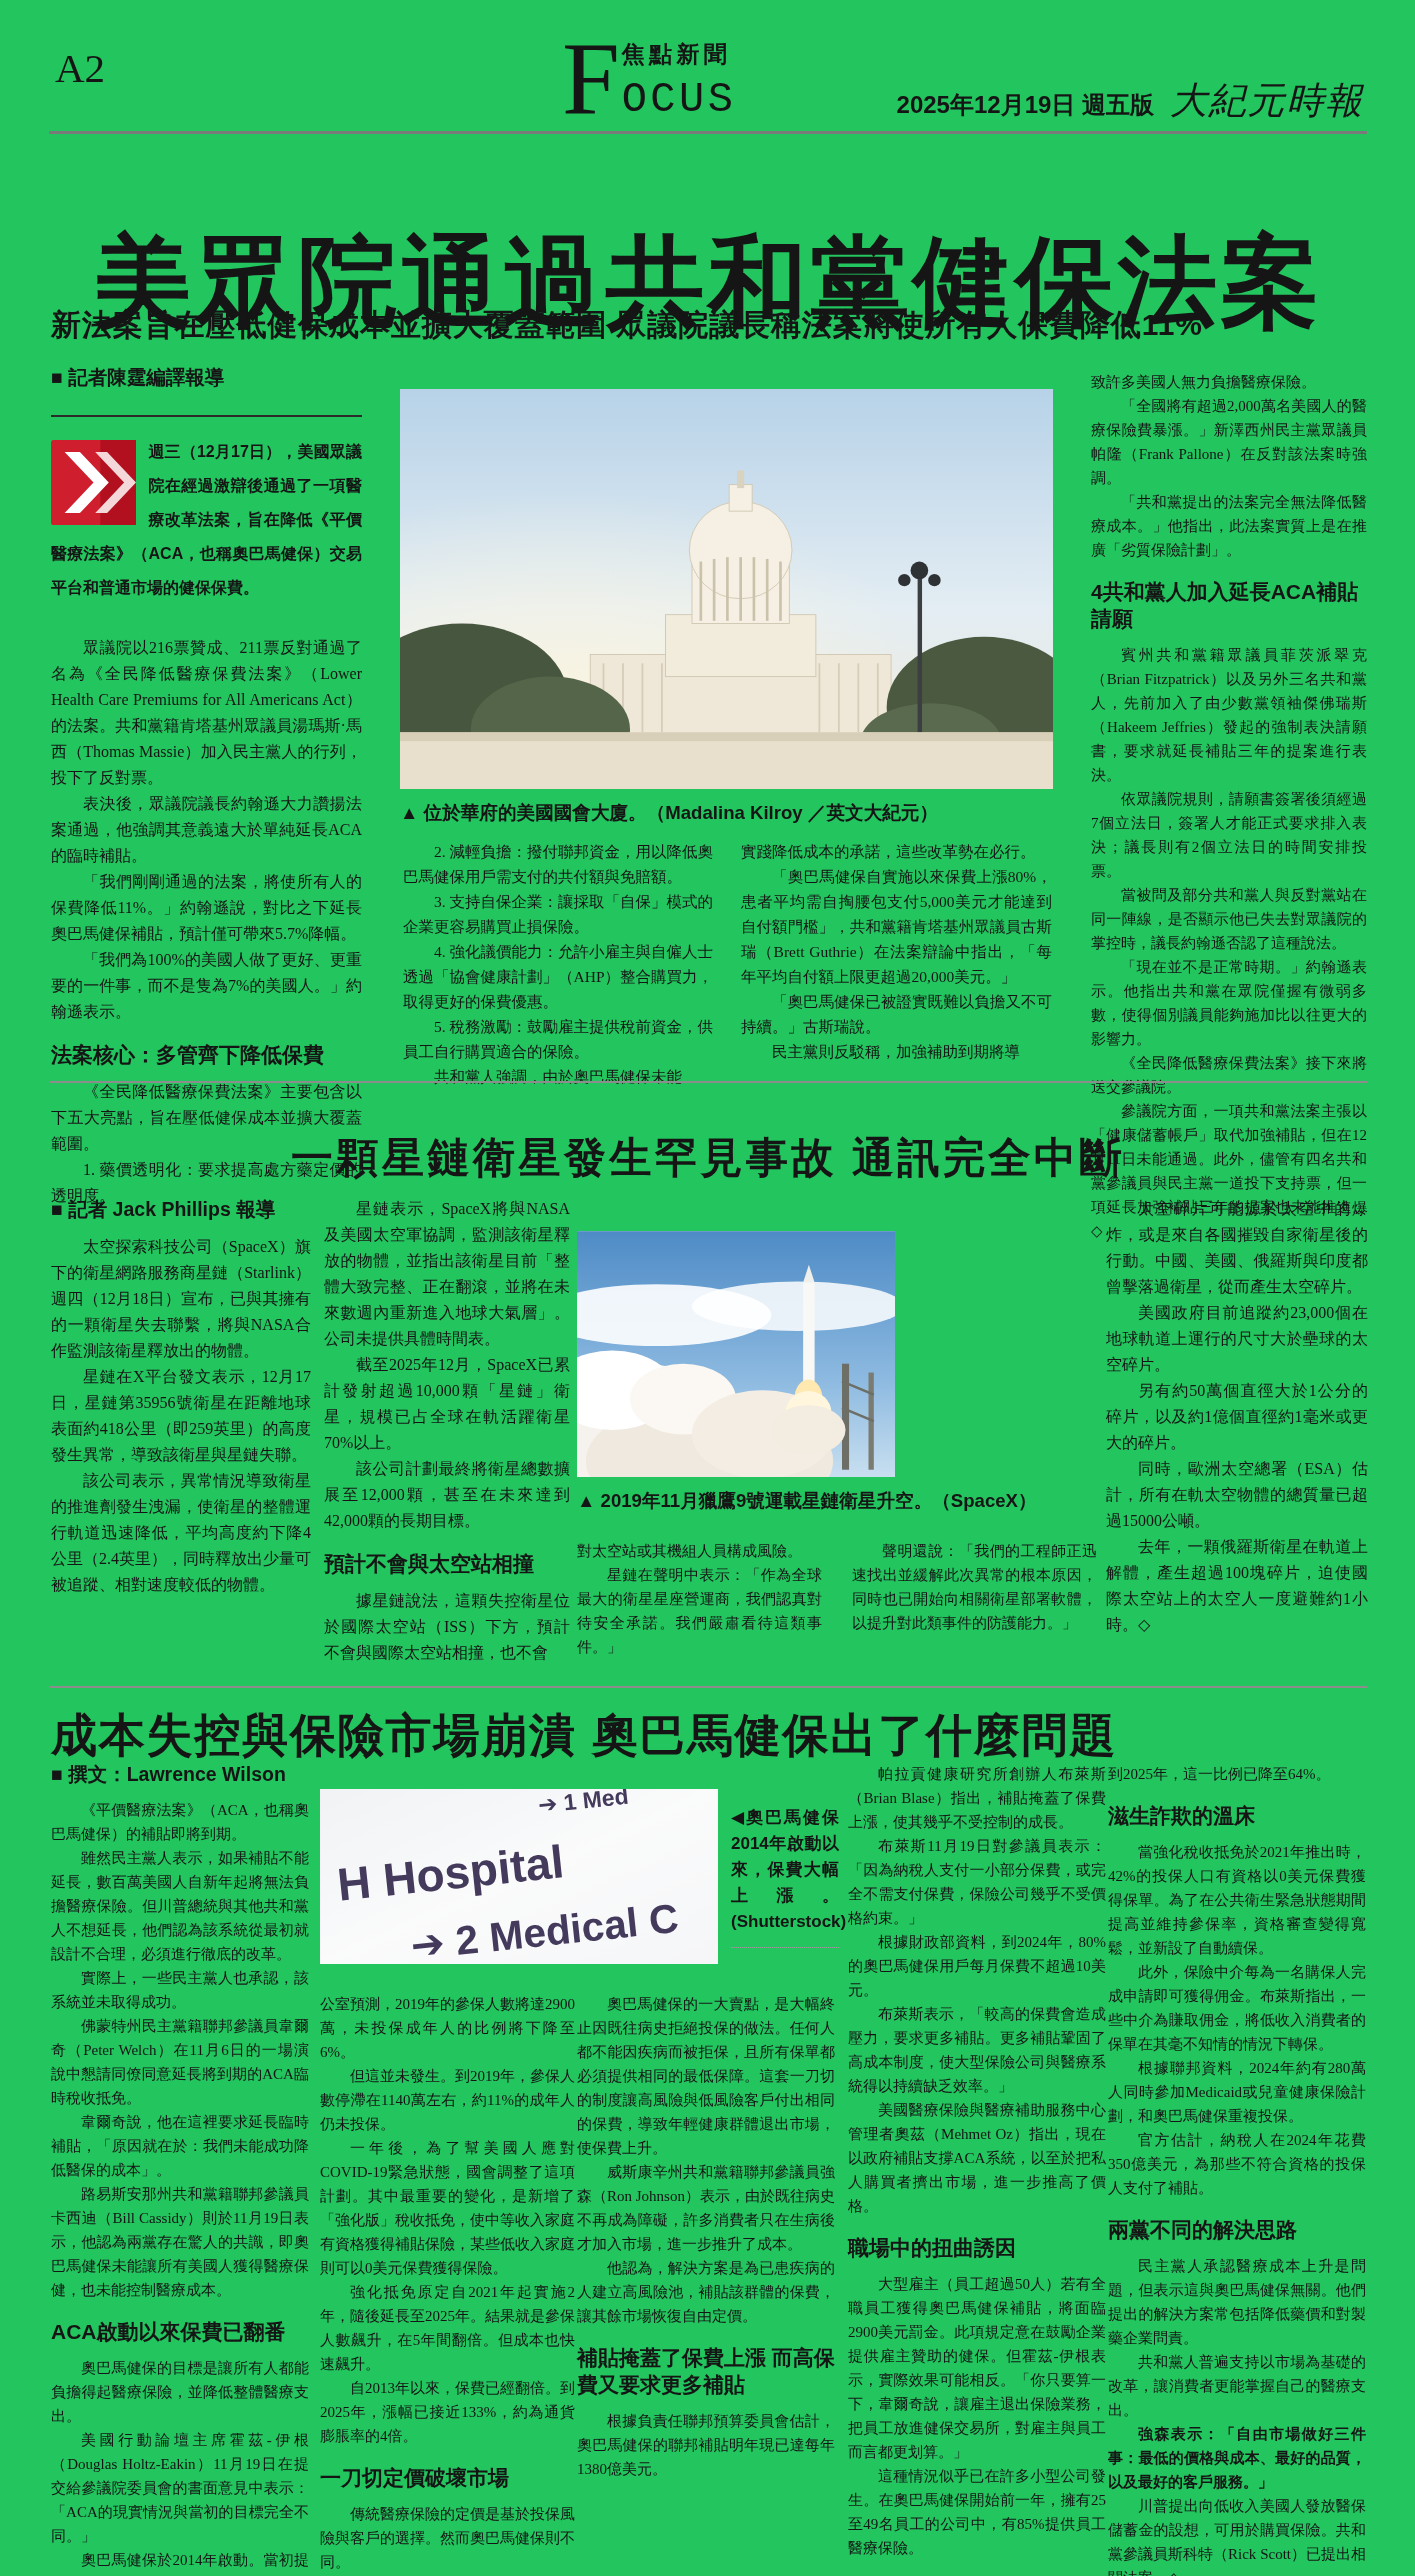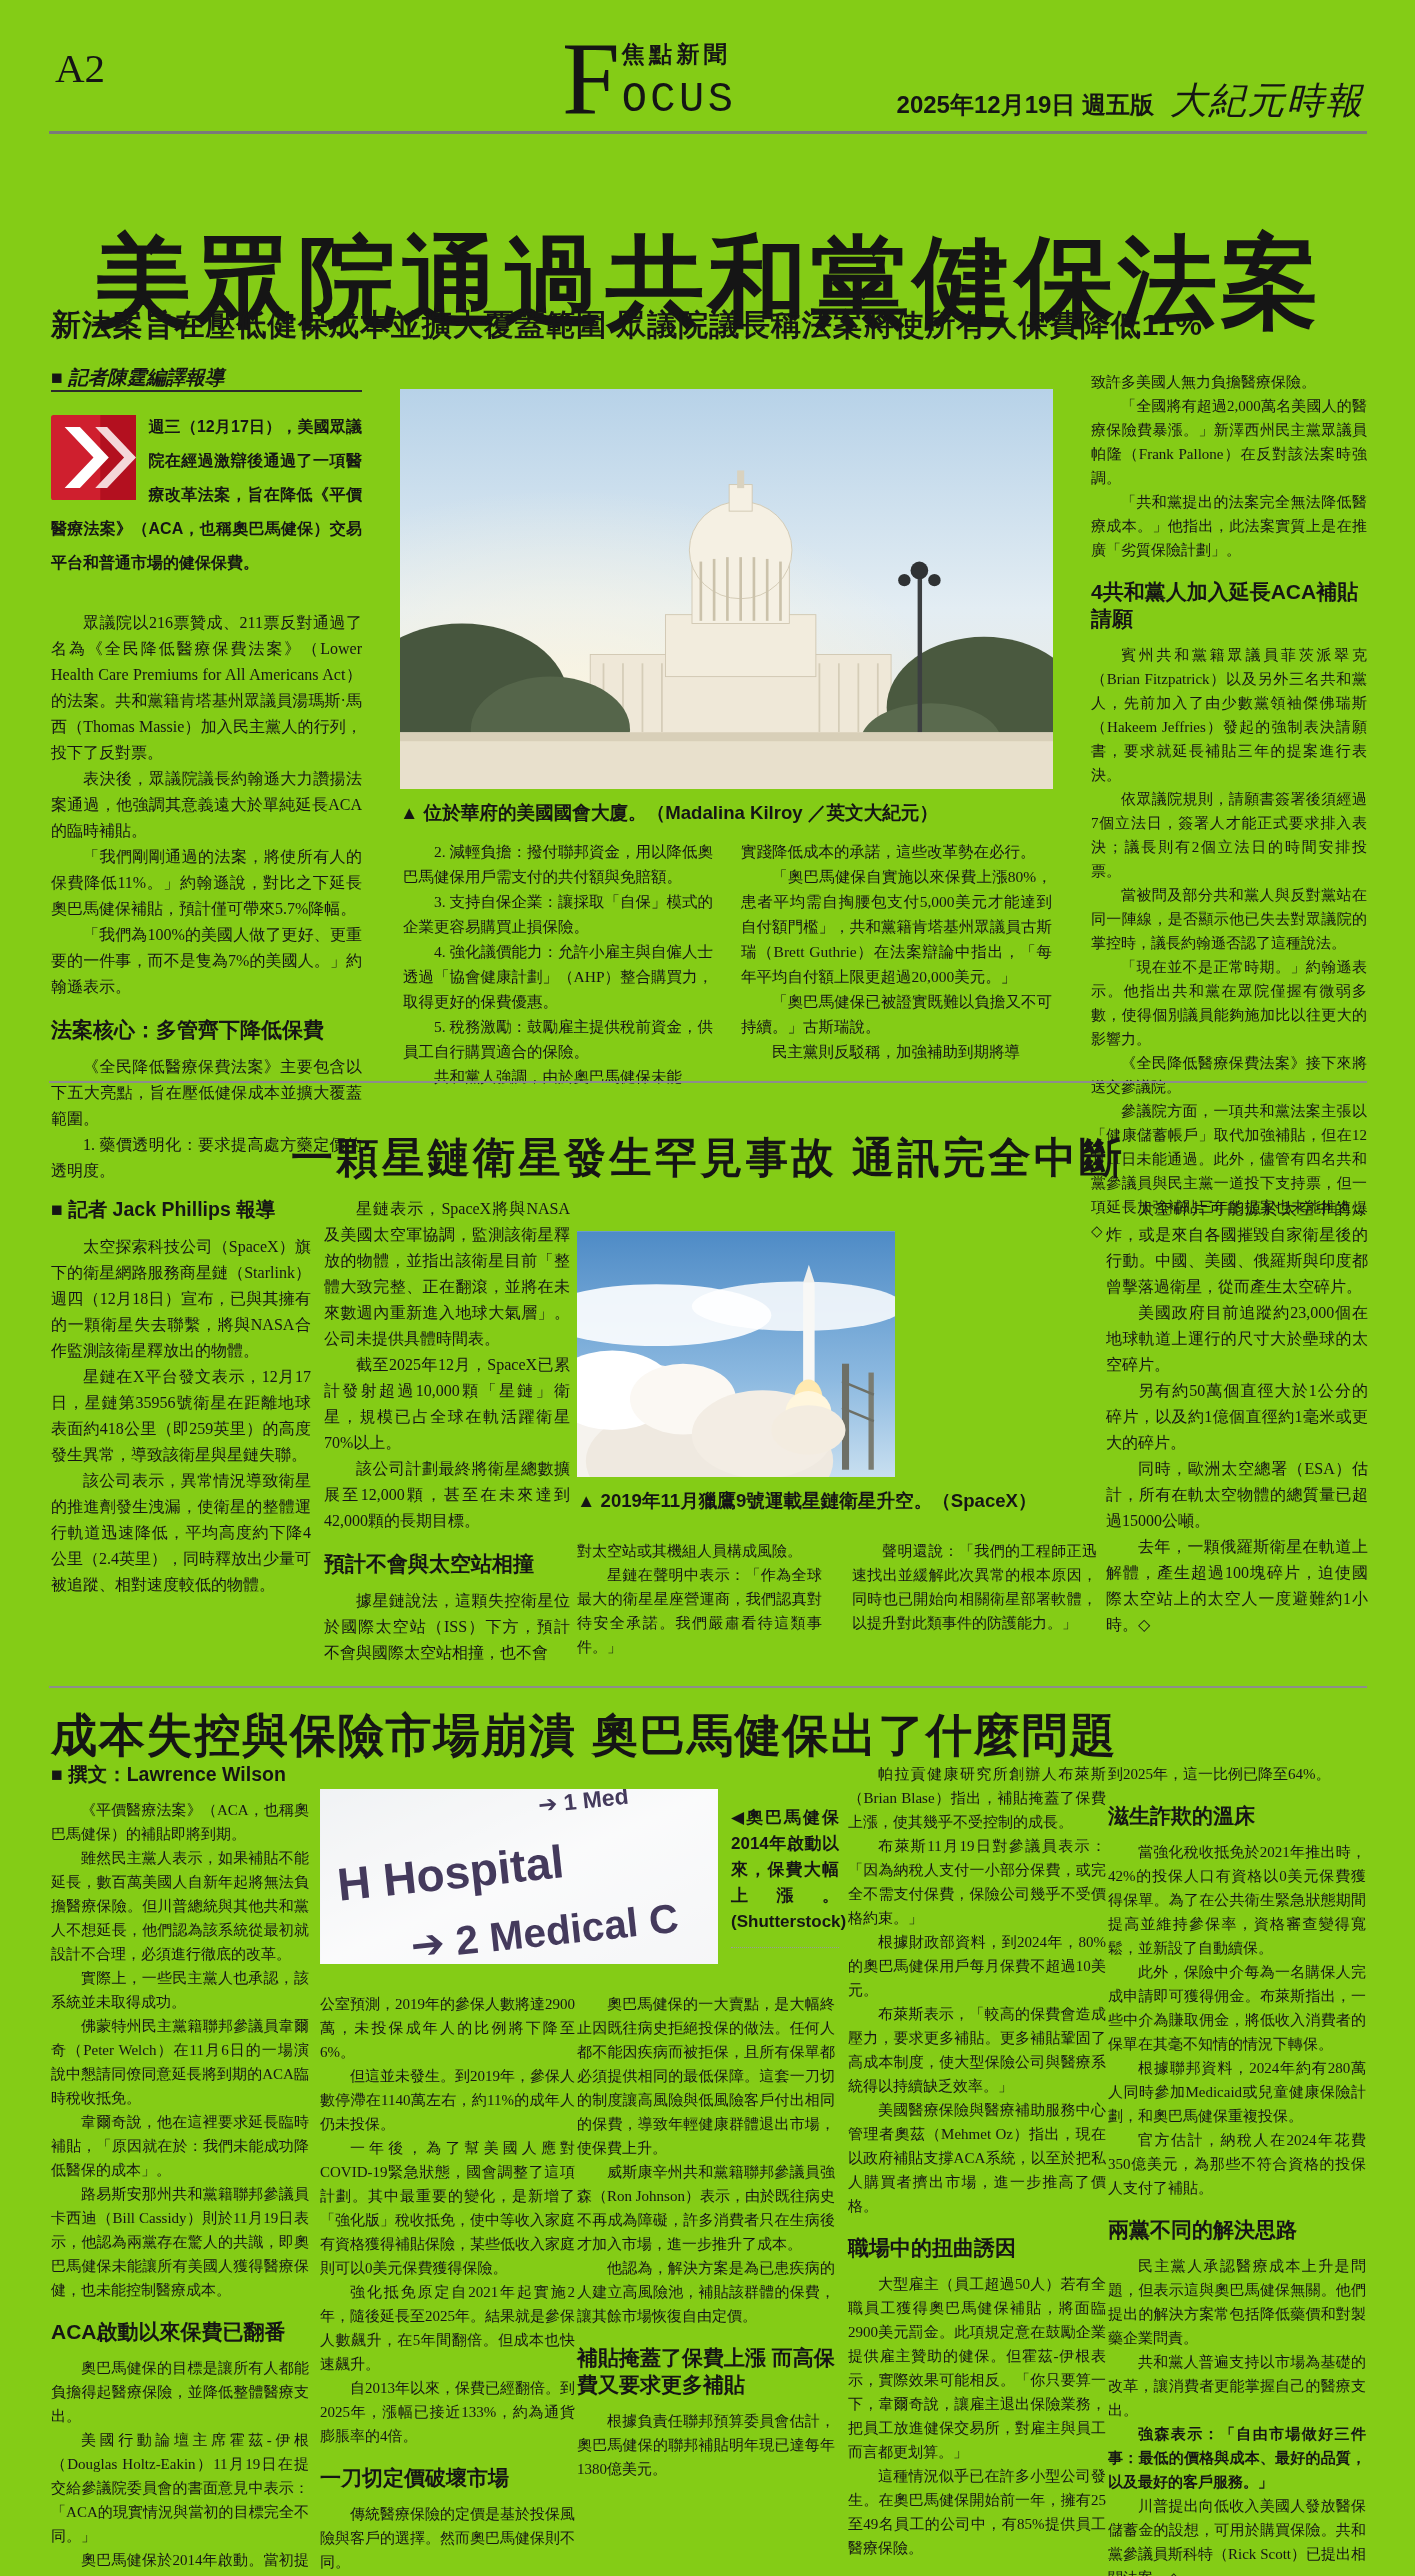--- a/index.html
+++ b/index.html
@@ -1,16 +1,16 @@
 <!DOCTYPE html>
 <html style="font-size:14px"><head>
 <meta charset="utf-8">
 <style>
   html,body{margin:0;padding:0;background:#d8d8d8;}
-  .page{position:relative;width:1415px;height:2576px;background:#84cc16;margin:0 auto;
+  .page{position:relative;width:1415px;height:2576px;background:#22c55e;margin:0 auto;
         font-family:"Liberation Serif","DejaVu Serif",serif;color:#151515;overflow:hidden;}
   .rule{position:absolute;background:#7a7a7a;height:2.7px;}
   .rule-thin{height:1.8px;background:#8d8d8d;}
 
   
   .page-label{position:absolute;left:55px;top:44px;font-size:41px;font-family:"Liberation Serif",serif;}
   .section-logo{position:absolute;left:562px;top:34px;display:flex;align-items:flex-start;}
   .logo-f{font-family:"Liberation Serif",serif;font-size:104px;line-height:0.85;font-weight:400;}
   .logo-right{display:flex;flex-direction:column;margin-left:1.8px;margin-top:5.3px;}
   .logo-cn{font-family:"Liberation Sans","DejaVu Sans",sans-serif;font-weight:700;font-size:23px;letter-spacing:4.4px;}
@@ -31,21 +31,21 @@
 
   
   .col{position:absolute;text-align:justify;}
   .para{margin:0;}
   .para.p{text-indent:2em;}
   .para.p0{text-indent:0;}
   .para.h{font-family:"Liberation Sans","DejaVu Sans",sans-serif;font-weight:700;text-align:left;
           text-indent:0;font-size:21px;line-height:1.3;margin:16px 0 10.6px;}
   .para.hb{font-family:"Liberation Sans","DejaVu Sans",sans-serif;font-weight:700;text-indent:2em;}
   .byline{font-family:"Liberation Sans","DejaVu Sans",sans-serif;font-weight:700;font-size:19.5px;margin-bottom:12.4px;text-align:left;}
-  .byline.ruled{border-bottom:2.7px solid #2b2b2b;padding-bottom:0;margin-bottom:17.7px;font-style:italic;}
+  .byline.ruled{border-bottom:2.7px solid #2b2b2b;padding-bottom:25px;margin-bottom:17.7px;}
 
   .a1-col{font-size:16px;line-height:26px;}
   .a1-col1{left:51px;top:364px;width:311px;}
   .a1-col2{left:403px;top:839px;width:310px;font-size:15.5px;line-height:25px;}
   .a1-col3{left:741px;top:839px;width:311px;font-size:15.5px;line-height:25px;}
   .a1-col4{left:1091px;top:370px;width:276px;font-size:15px;line-height:24px;}
   .a1-lead{font-family:"Liberation Sans","DejaVu Sans",sans-serif;font-weight:700;font-size:16px;line-height:34px;
            text-align:justify;margin-bottom:30px;}
   .lead-chevron{float:left;width:85px;height:85px;margin:5.3px 12.4px 3.5px 0;}
 

